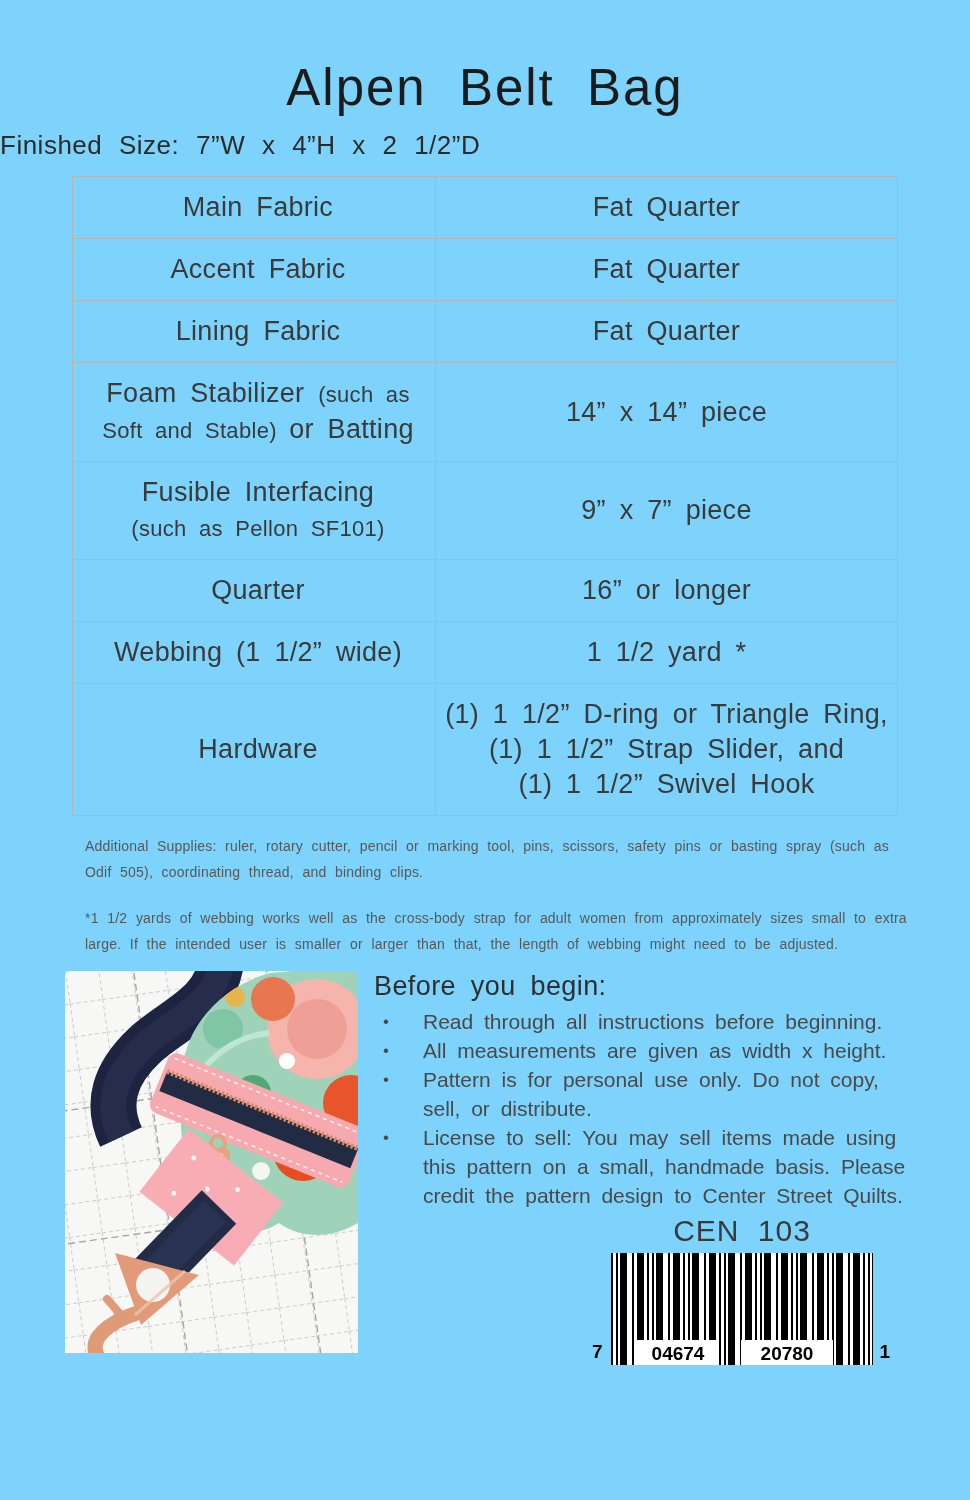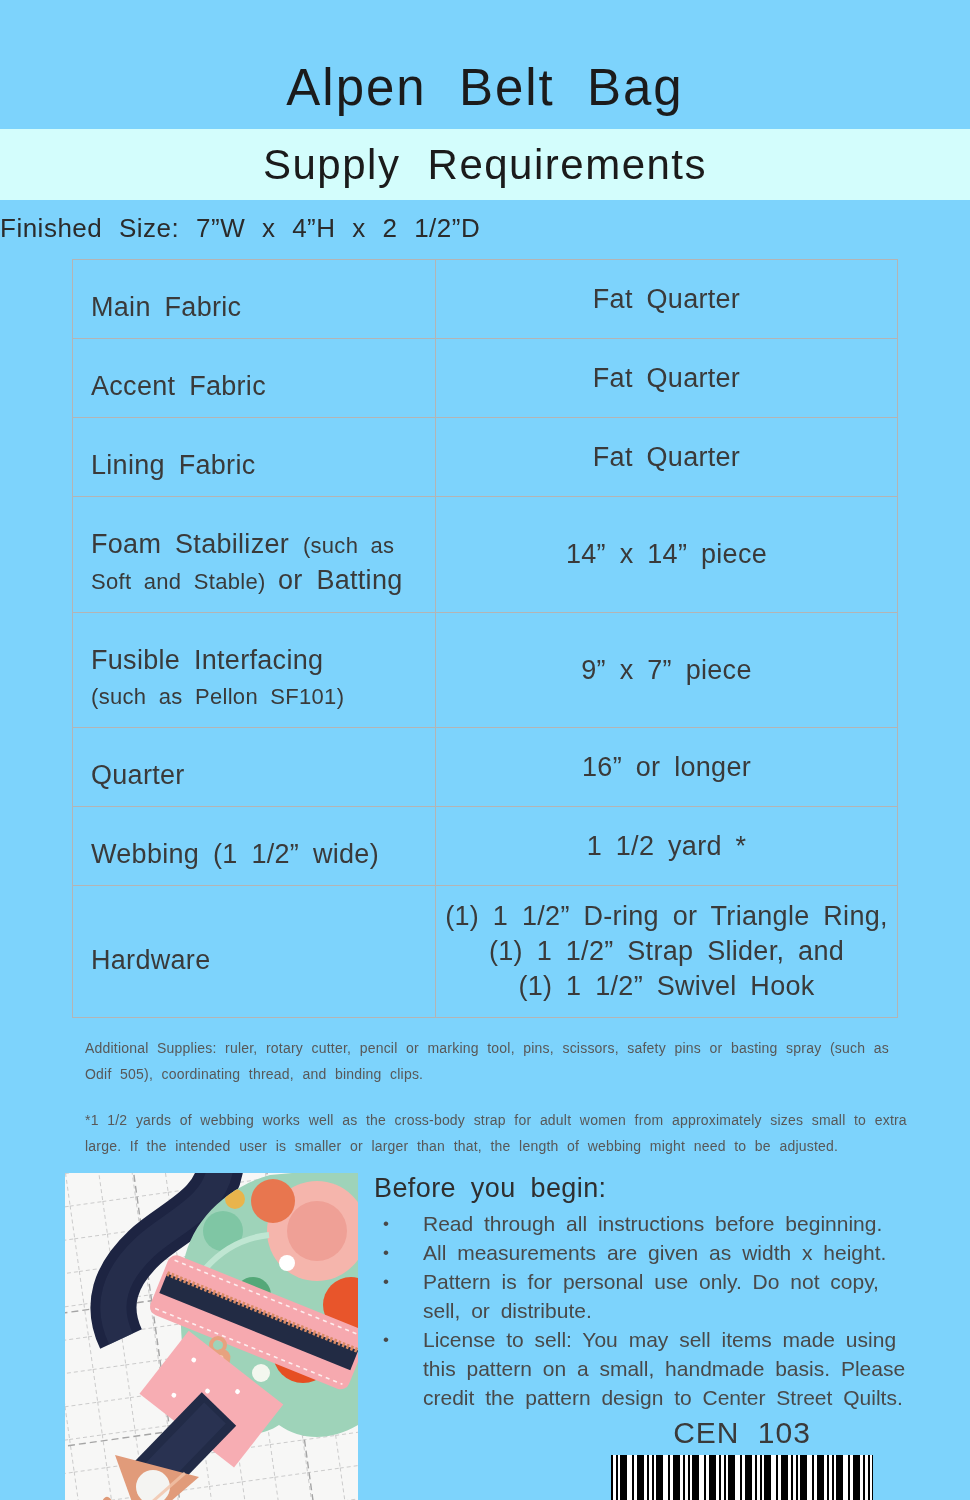--- a/index.html
+++ b/index.html
@@ -19,21 +19,21 @@
   .size-line{
     margin-top:13px;text-align:left;font-size:26px;word-spacing:9px;color:#2b2b2b;letter-spacing:0.5px;
   }
   .supply-table{
     margin:15px auto 0;width:825px;border-collapse:collapse;table-layout:fixed;
   }
   .supply-table td{
     border:1px solid #b4b4b4;font-size:27px;color:#3a3a3a;line-height:35px;
     word-spacing:6px;letter-spacing:0.3px;vertical-align:middle;
   }
-  .c-label{padding:30px 10px 13px 18px;text-align:left;}
+  .c-label{padding:13px 10px 13px 18px;text-align:center;}
   .c-val{padding:13px 8px;text-align:center;}
   .t-small{font-size:22px;}
   .pre-line{white-space:pre-line;line-height:31px;}
   .note{
     width:822px;margin:17px 0 0 85px;font-size:14px;line-height:26px;
     color:#585858;word-spacing:4.5px;letter-spacing:0.2px;
   }
   .note + .note{margin-top:20px;}
   .bottom{display:flex;margin:14px 0 0 65px;gap:16px;}
   .photo{width:293px;height:382px;flex:none;background:#f6f6f5;}
@@ -60,23 +60,20 @@
   .bd-g2{left:130px;width:92px;top:90px;text-align:center;}
   .bd-right{right:-17px;top:88px;}
 </style>
 </head>
 <body>
 
 <div class="page">
 
   <h1 class="title">Alpen Belt Bag</h1>
 
-  <div class="banner">
-    <span>Supply Requirements</span>
-  </div>
 
   <div class="size-line">Finished Size: 7”W x 4”H x 2 1/2”D</div>
 
   <table class="supply-table">
     <colgroup>
         <col style="width:363px">
         <col style="width:462px">
       </colgroup>
     <tbody>
       <tr>

